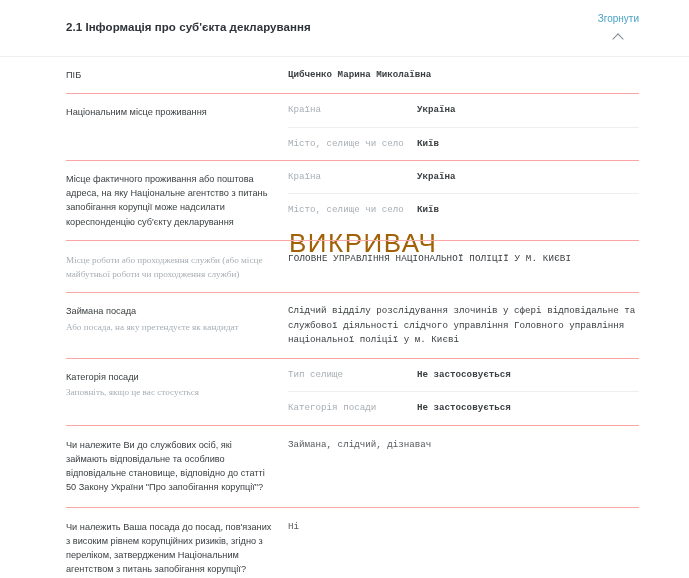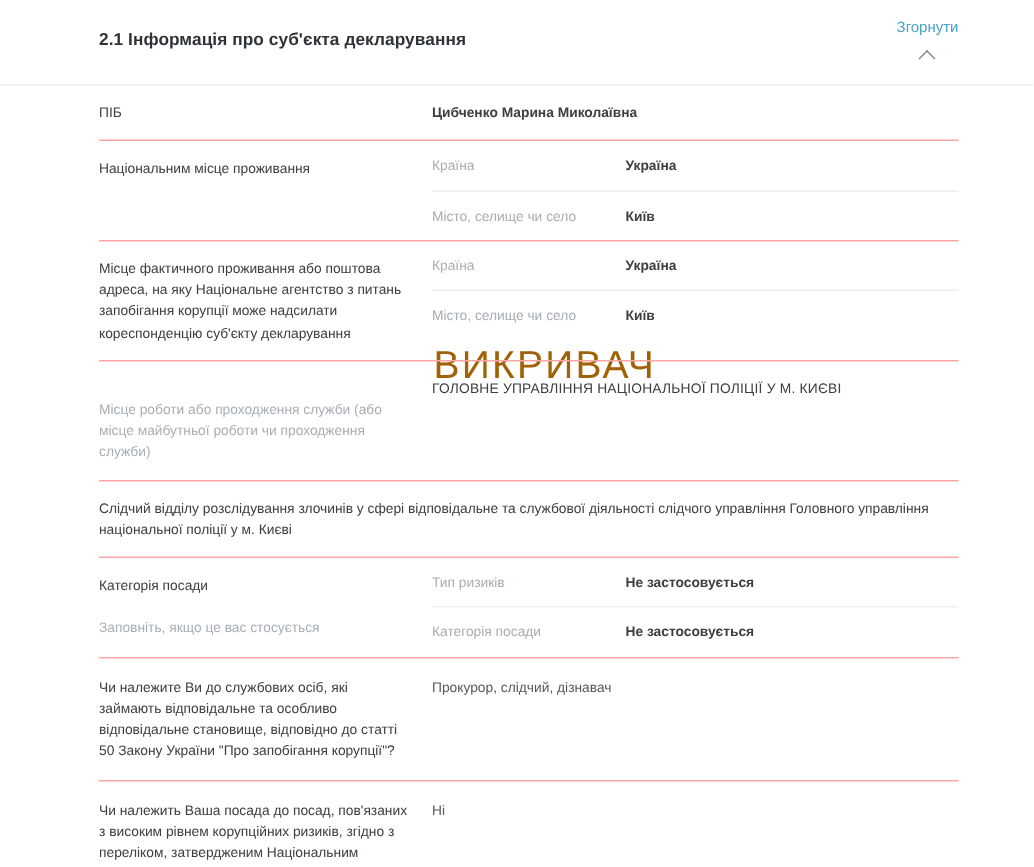--- a/index.html
+++ b/index.html
@@ -107,28 +107,30 @@
   }
   .label-main {
     font-size: 9.2px;
     line-height: 1.55;
     color: #3c4043;
   }
   .label-sub {
     font-size: 9.2px;
     line-height: 1.55;
     color: #a7aeb4;
-    margin-top: 14px;
+    margin-top: 1px;
+    font-family: Liberation Serif, serif;
   }
 
   .value-cell {
     flex: 1 1 auto;
     box-sizing: border-box;
     padding: 11px 0 11px 0;
     min-width: 0;
+    font-family: Liberation Mono, monospace;
   }
   .value-text {
     font-size: 9.2px;
     line-height: 1.55;
     color: #3c4043;
   }
   .value-text.plain { color: #55595d; }
   .value-text.caps { letter-spacing: 0.15px; }
 
   
@@ -233,50 +235,54 @@
     <div class="row">
       <div class="label-cell">
         <div class="label-sub">Місце роботи або проходження служби (або місце майбутньої роботи чи проходження служби)</div>
       </div>
       <div class="value-cell">
         <div class="value-text caps">ГОЛОВНЕ УПРАВЛІННЯ НАЦІОНАЛЬНОЇ ПОЛІЦІЇ У М. КИЄВІ</div>
       </div>
     </div>
 
     <div class="row">
+      <div class="label-cell">
+        <div class="label-main">Займана посада</div>
+        <div class="label-sub">Або посада, на яку претендуєте як кандидат</div>
+      </div>
       <div class="value-cell">
         <div class="value-text">Слідчий відділу розслідування злочинів у сфері відповідальне та службової діяльності слідчого управління Головного управління національної поліції у м. Києві</div>
       </div>
     </div>
 
     <div class="row">
       <div class="label-cell">
         <div class="label-main">Категорія посади</div>
         <div class="label-sub">Заповніть, якщо це вас стосується</div>
       </div>
       <div class="value-cell nested">
         <div class="subtable">
           <div class="subrow">
-            <div class="sub-key">Тип ризиків</div>
+            <div class="sub-key">Тип селище</div>
             <div class="sub-val">Не застосовується</div>
           </div>
           <div class="subrow">
             <div class="sub-key">Категорія посади</div>
             <div class="sub-val">Не застосовується</div>
           </div>
         </div>
       </div>
     </div>
 
     <div class="row tall">
       <div class="label-cell">
         <div class="label-main">Чи належите Ви до службових осіб, які займають відповідальне та особливо відповідальне становище, відповідно до статті 50 Закону України "Про запобігання корупції"?</div>
       </div>
       <div class="value-cell">
-        <div class="value-text plain">Прокурор, слідчий, дізнавач</div>
+        <div class="value-text plain">Займана, слідчий, дізнавач</div>
       </div>
     </div>
 
     <div class="row tall">
       <div class="label-cell">
         <div class="label-main">Чи належить Ваша посада до посад, пов'язаних з високим рівнем корупційних ризиків, згідно з переліком, затвердженим Національним агентством з питань запобігання корупції?</div>
       </div>
       <div class="value-cell">
         <div class="value-text plain">Ні</div>
       </div>

